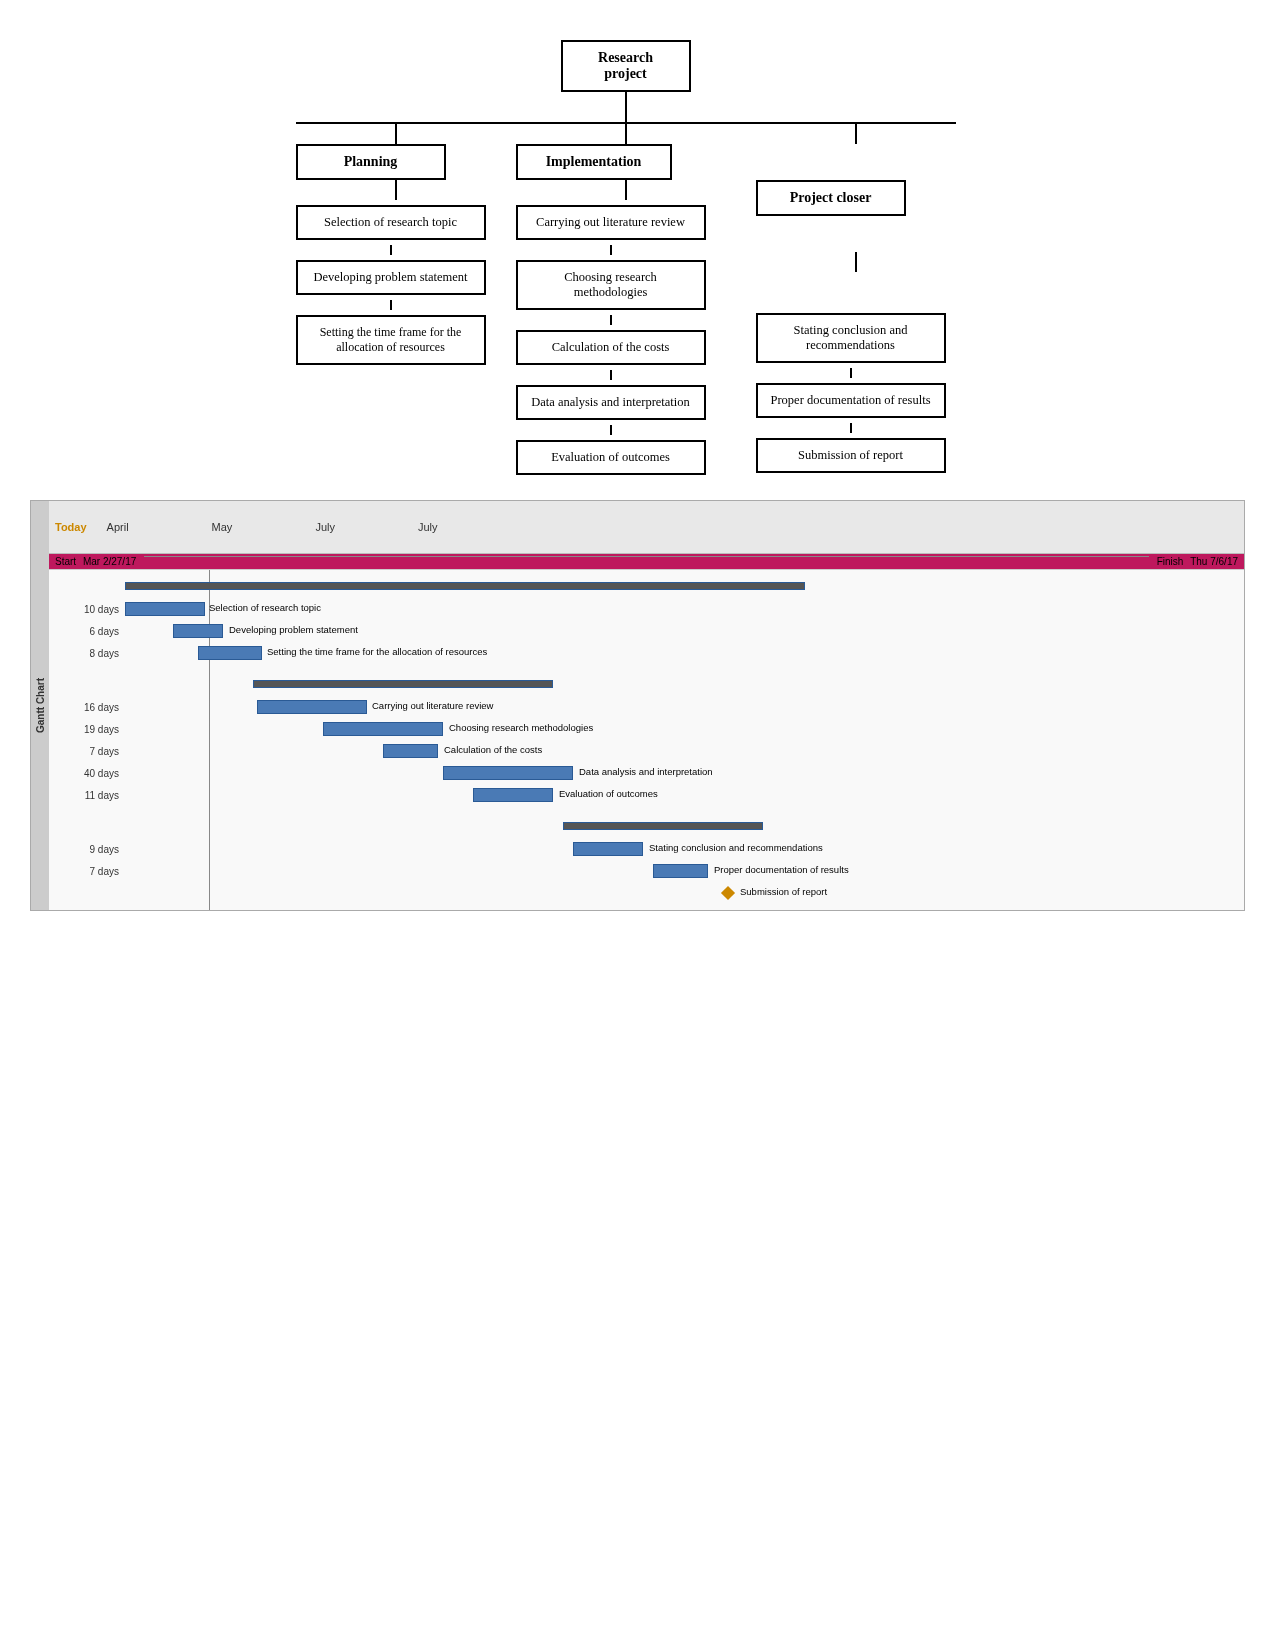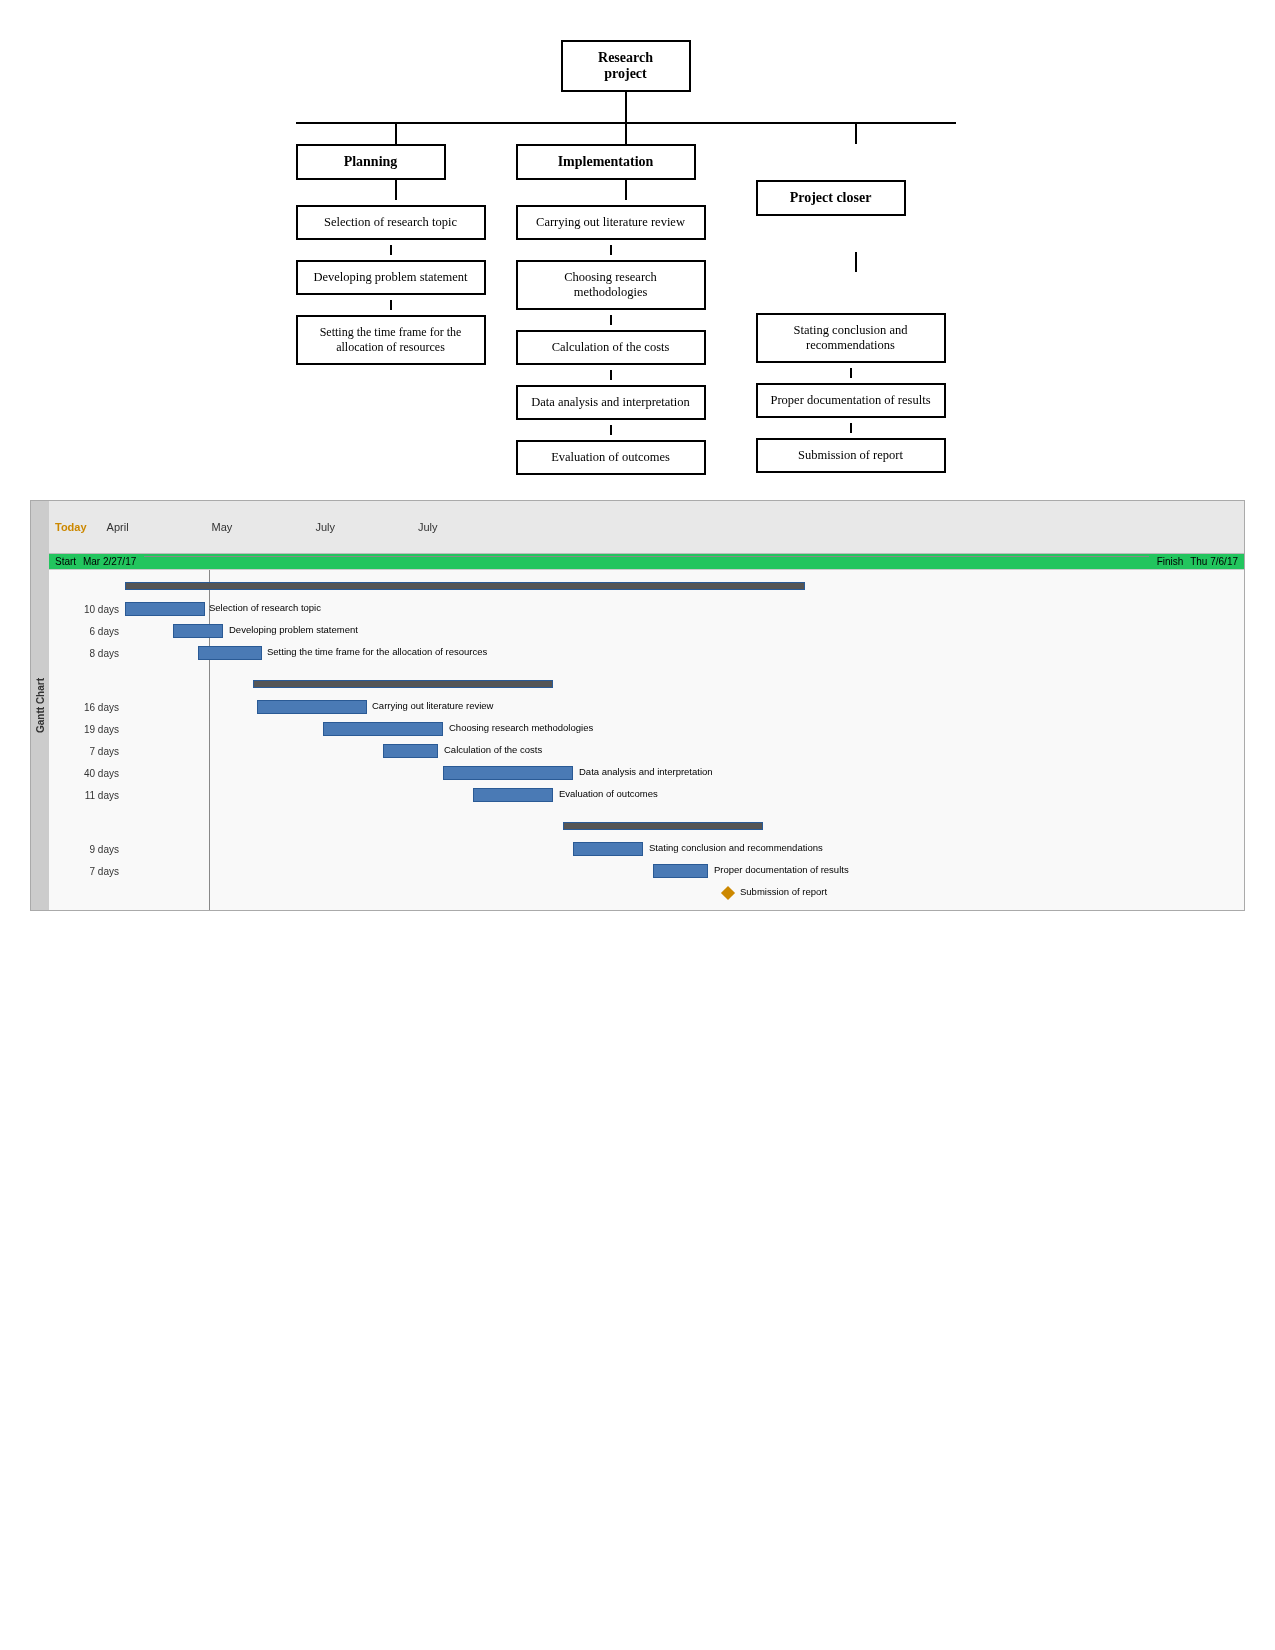--- a/index.html
+++ b/index.html
@@ -130,21 +130,21 @@
       gap: 83px;
       color: #333;
       font-size: 11px;
     }
 
     .timeline-start-end {
       display: flex;
       justify-content: center;
       font-size: 10px;
       padding: 2px 6px;
-      background: #22c55e;
+      background: #be185d;
       border-bottom: 1px solid #ccc;
     }
 
     
     .date-header {
       background: #ddd;
       border-bottom: 1px solid #bbb;
       font-size: 9px;
       color: #333;
       padding: 2px 4px;
@@ -261,21 +261,21 @@
             </div>
             <div class="connector-down" style="height:10px;"></div>
             <div class="node child-node" style="font-size:12px;">
               <span>Setting the time frame for the allocation of resources</span>
             </div>
           </div>
         </div>
 
         <div class="col-wrapper" style="width:220px;">
           <div class="connector-down" style="height:20px;"></div>
-          <div class="node level1-node" style="width:180px;">
+          <div class="node level1-node" style="width:156px;">
             <span>Implementation</span>
           </div>
           <div class="connector-down" style="height:20px;"></div>
           <div class="children-col">
             <div class="node child-node">
               <span>Carrying out literature review</span>
             </div>
             <div class="connector-down" style="height:10px;"></div>
             <div class="node child-node">
               <span>Choosing research methodologies</span>

